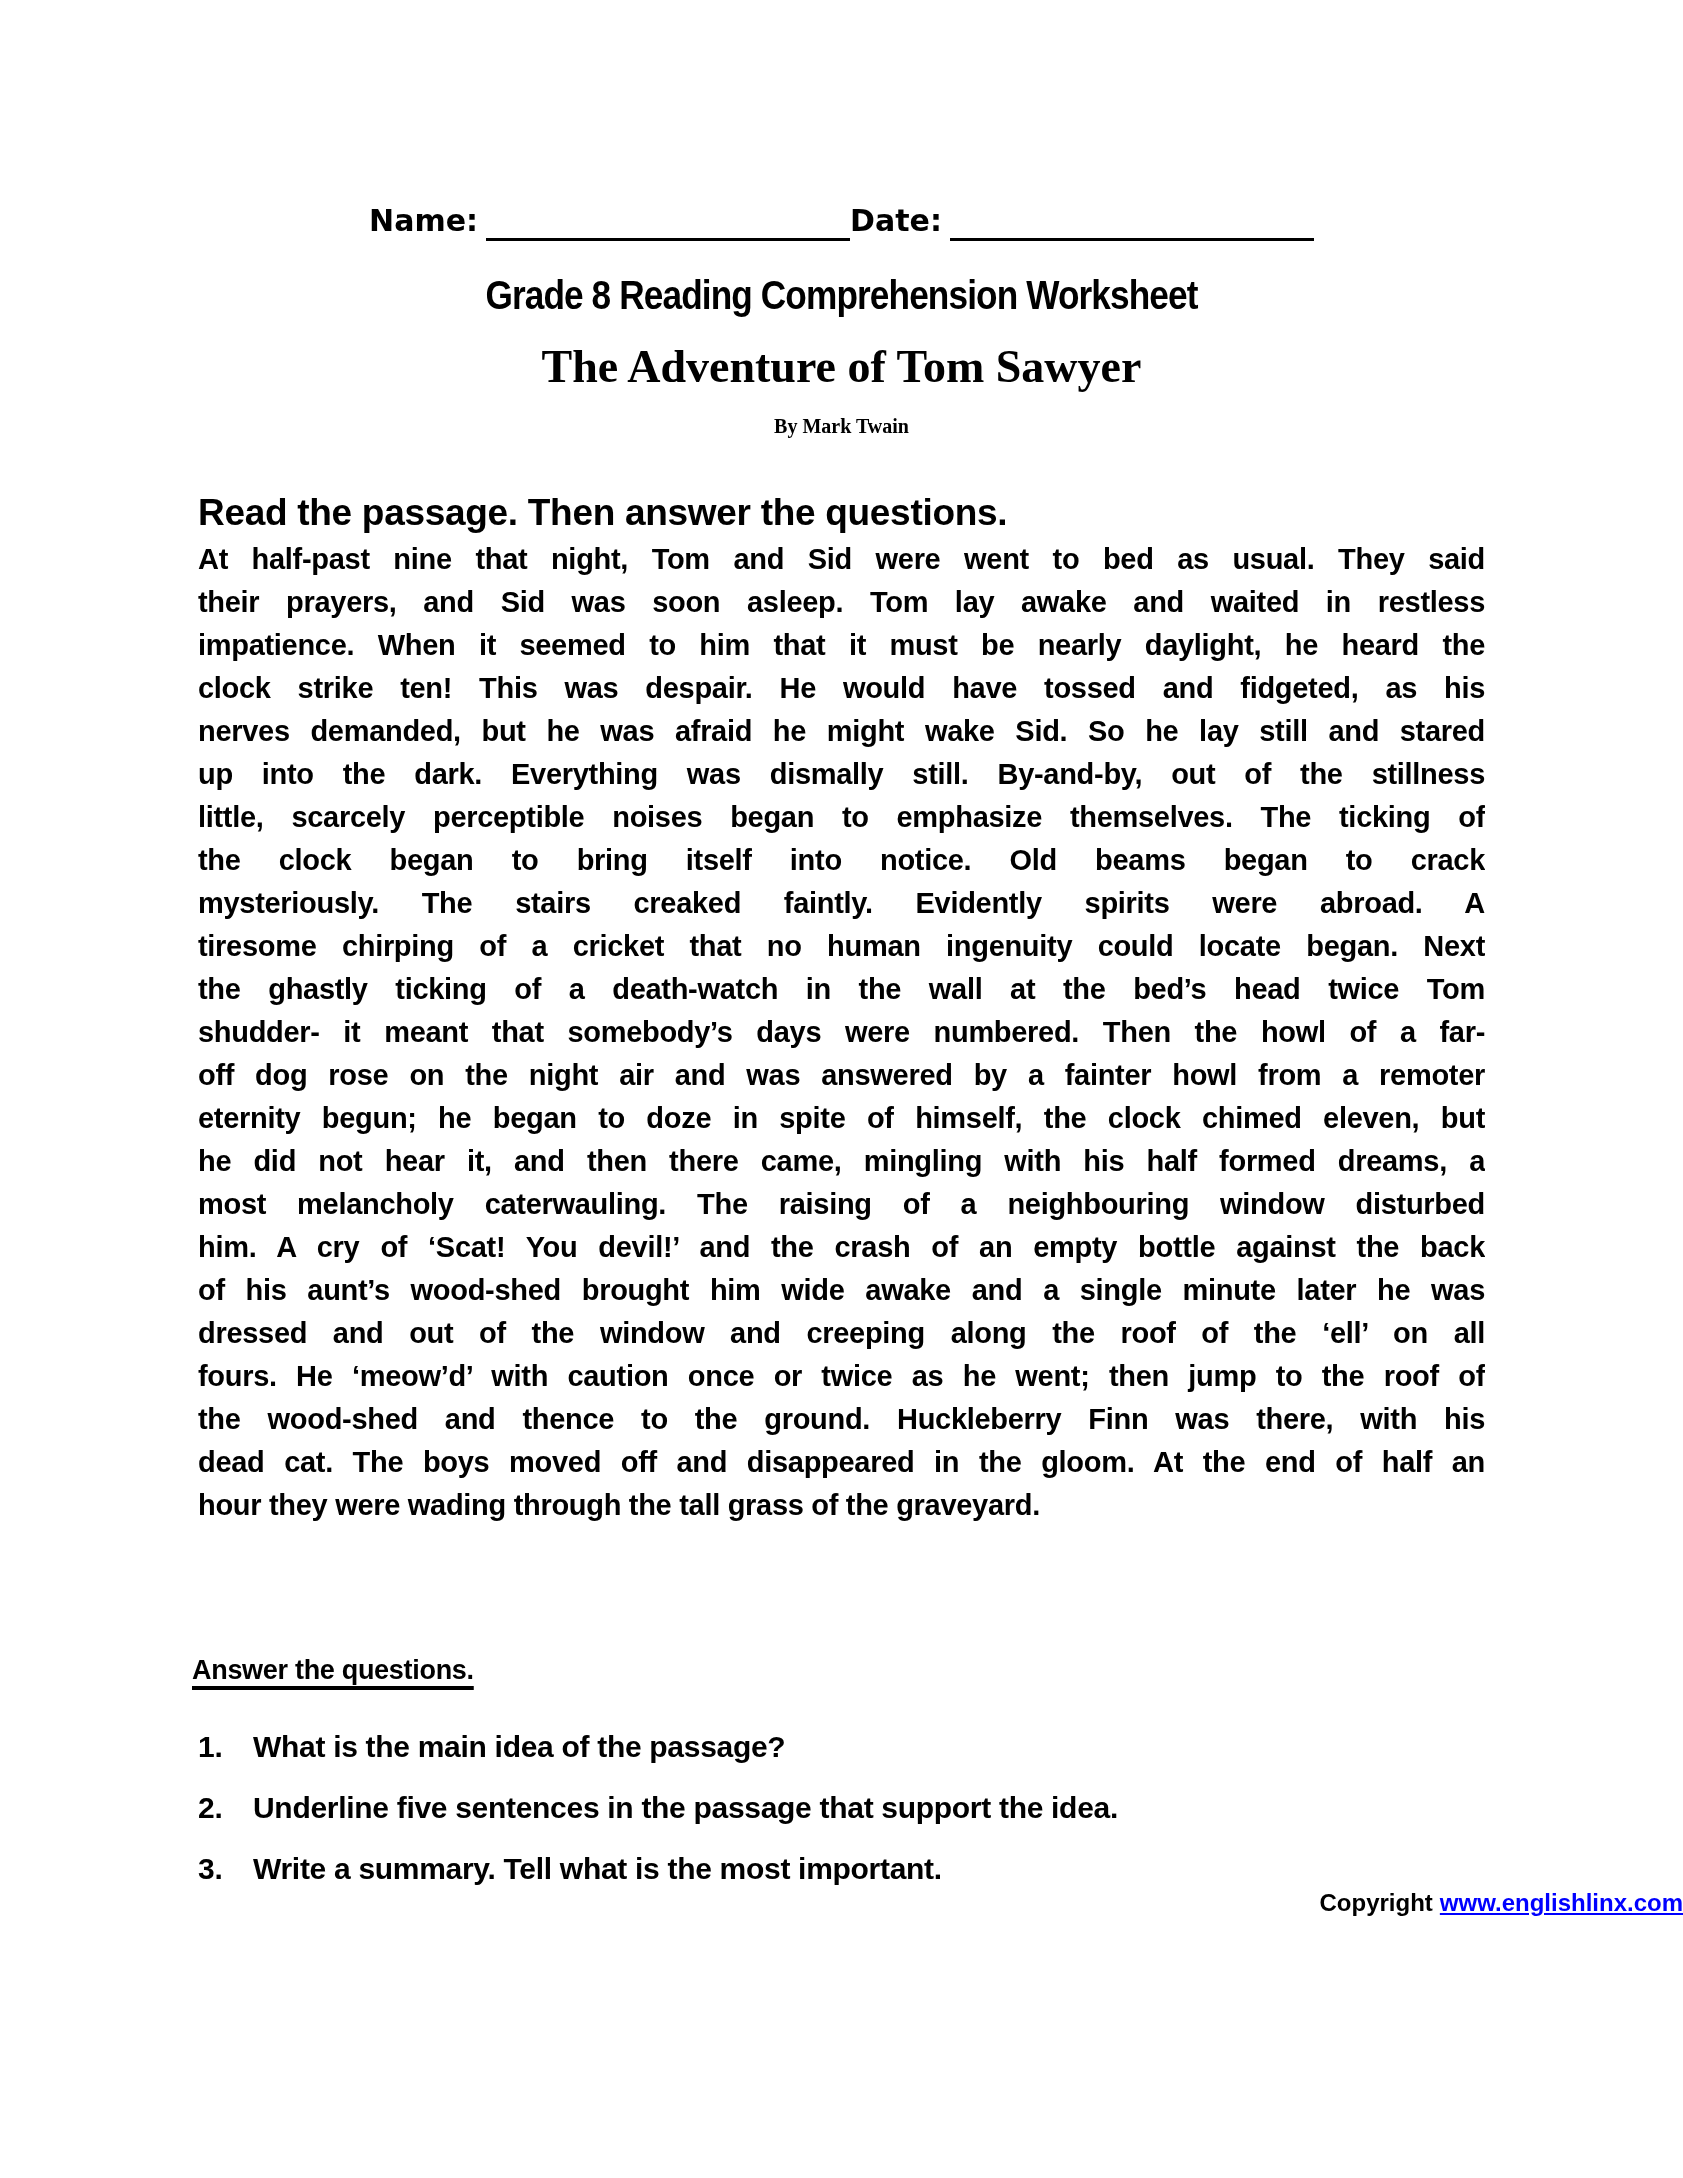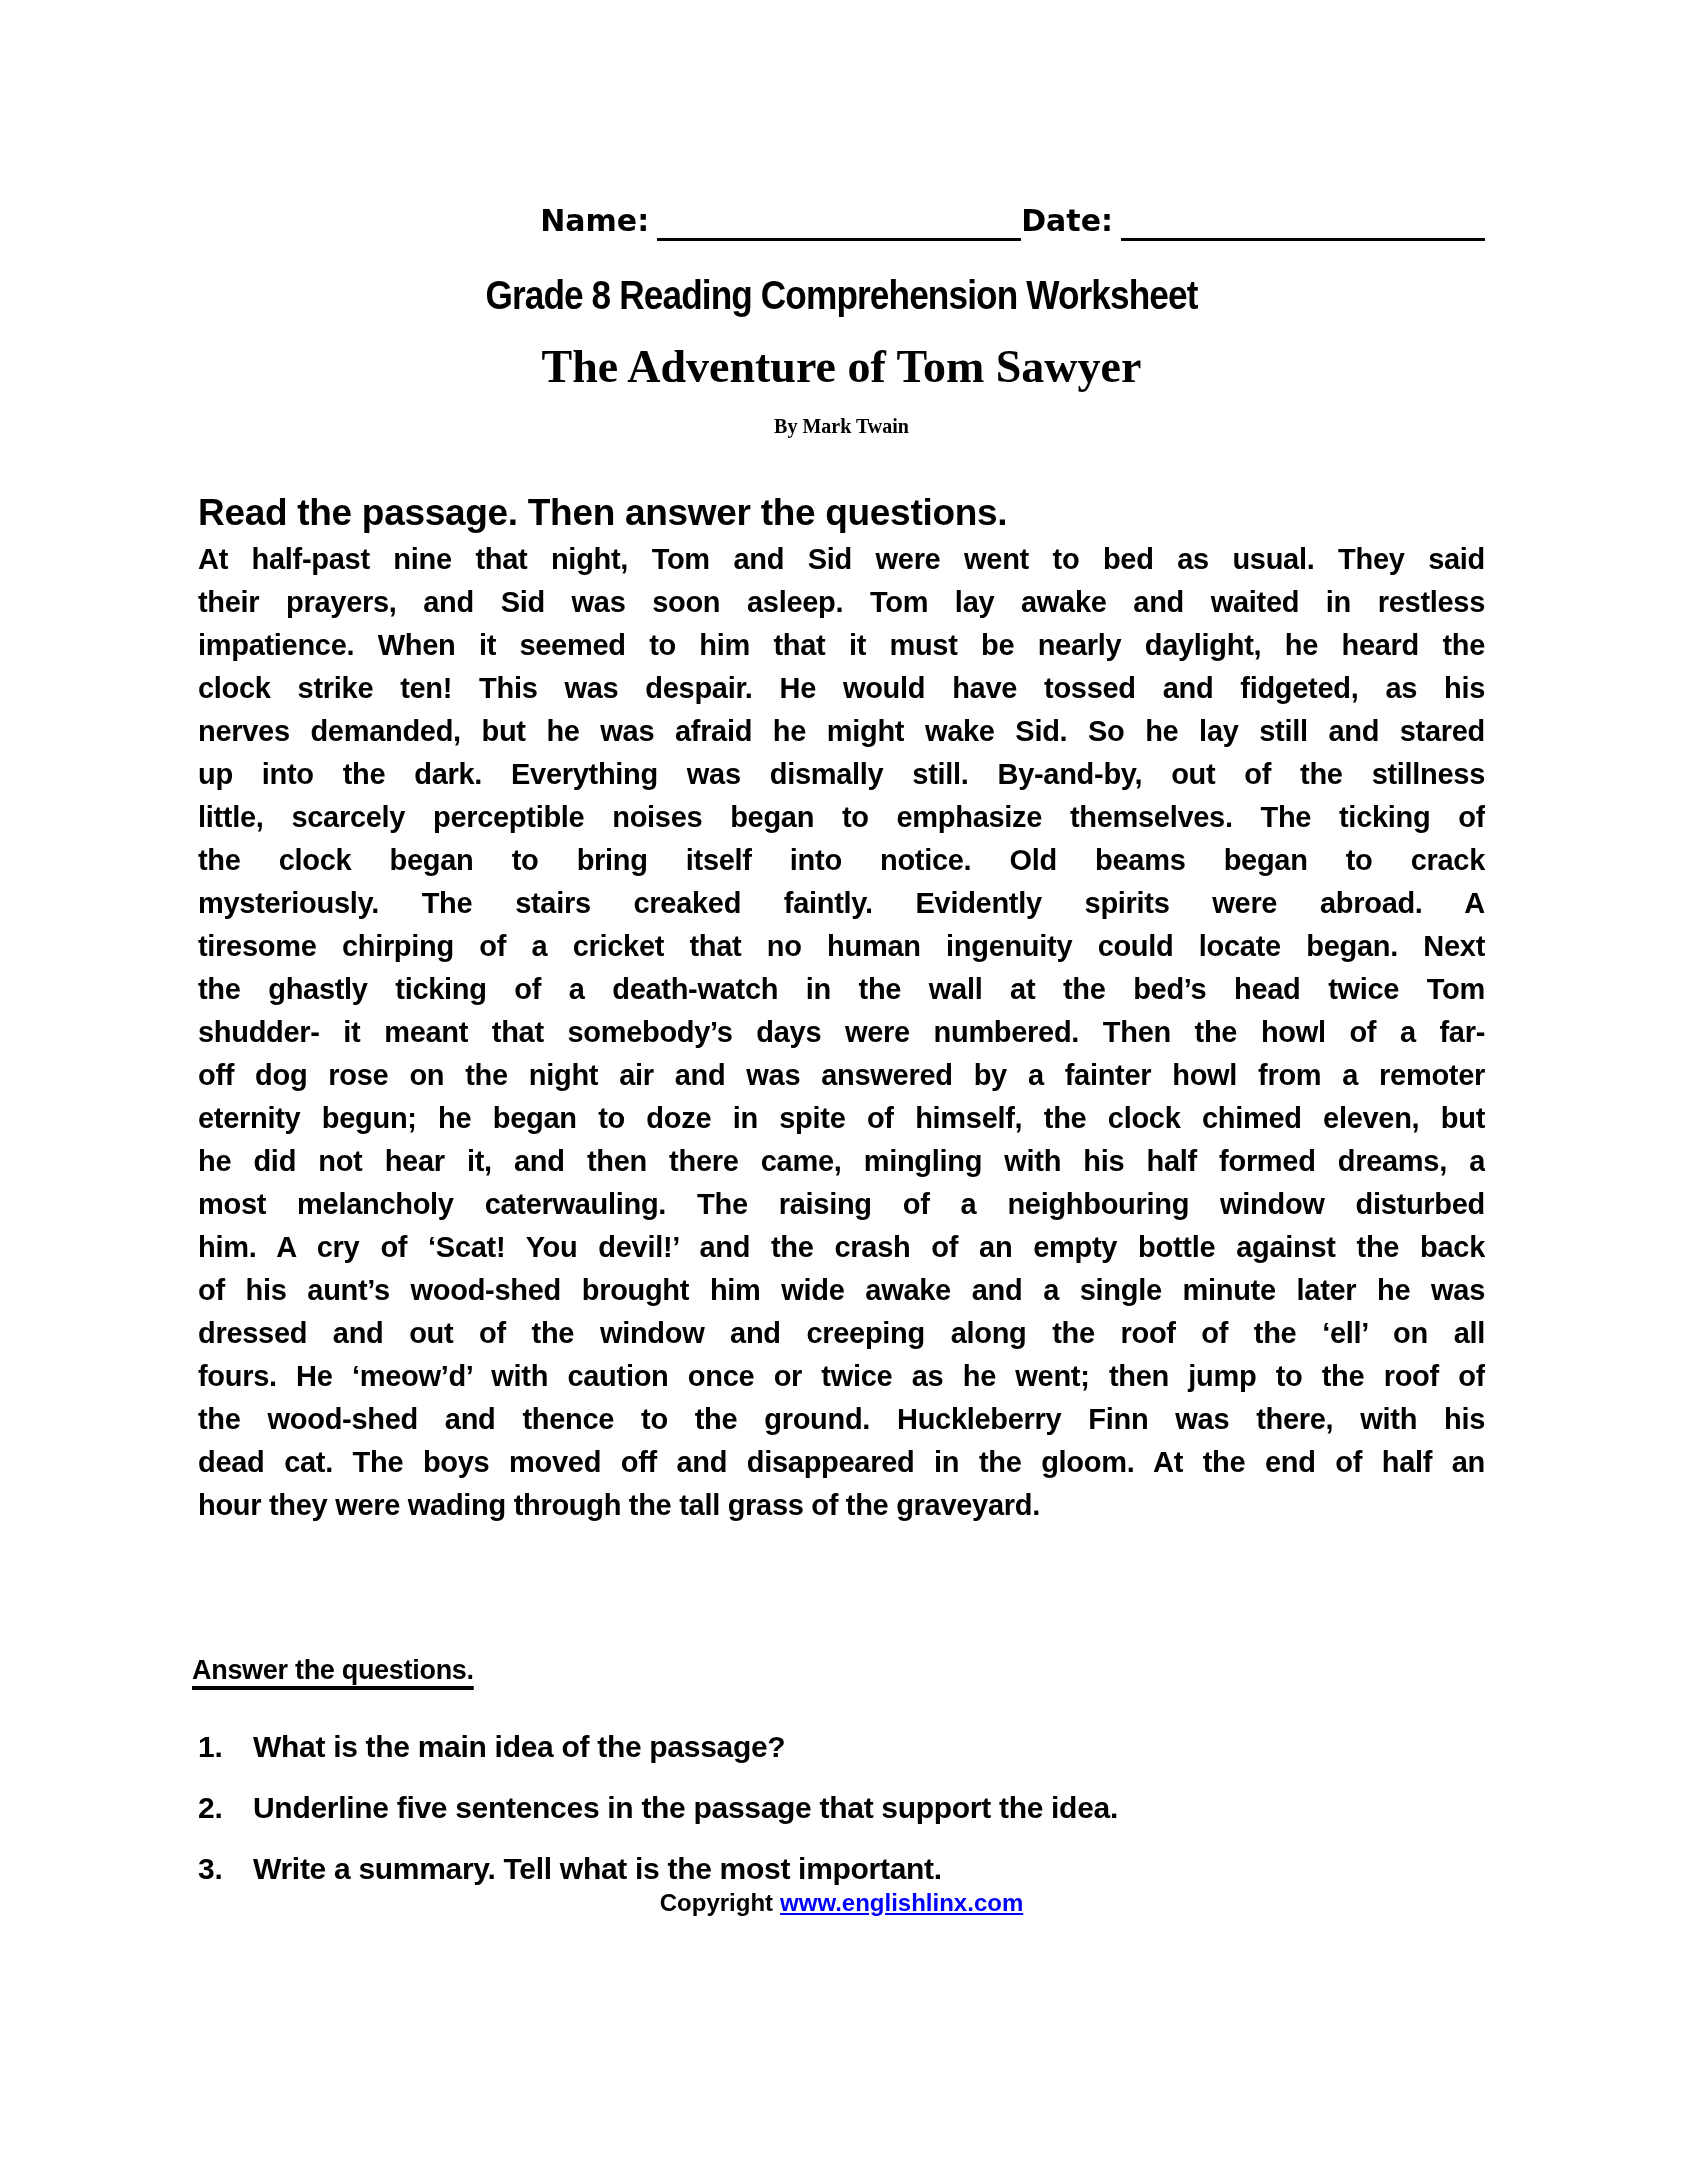--- a/index.html
+++ b/index.html
@@ -17,21 +17,21 @@
     overflow: hidden;
   }
 
   
   .header-row {
     position: absolute;
     left: 198px;
     top: 203px;
     width: 1287px;
     display: flex;
-    justify-content: flex-end;
+    justify-content: center;
     font-family: "DejaVu Sans", sans-serif;
     font-weight: bold;
     font-size: 30px;
   }
   .blank-line {
     display: inline-block;
     width: 364px;
     height: 0;
     border-bottom: 3px solid #000;
     vertical-align: -10px;
@@ -131,21 +131,21 @@
     flex: 0 0 55px;
     width: 55px;
   }
 
   
   .copyright {
     position: absolute;
     top: 1889px;
     left: 0;
     width: 100%;
-    text-align: center;
+    text-align: right;
     font-weight: bold;
     font-size: 24px;
   }
   .copyright a {
     color: #0000ff;
     text-decoration: underline;
     margin-left: 7px;
     cursor: pointer;
   }
 </style>

